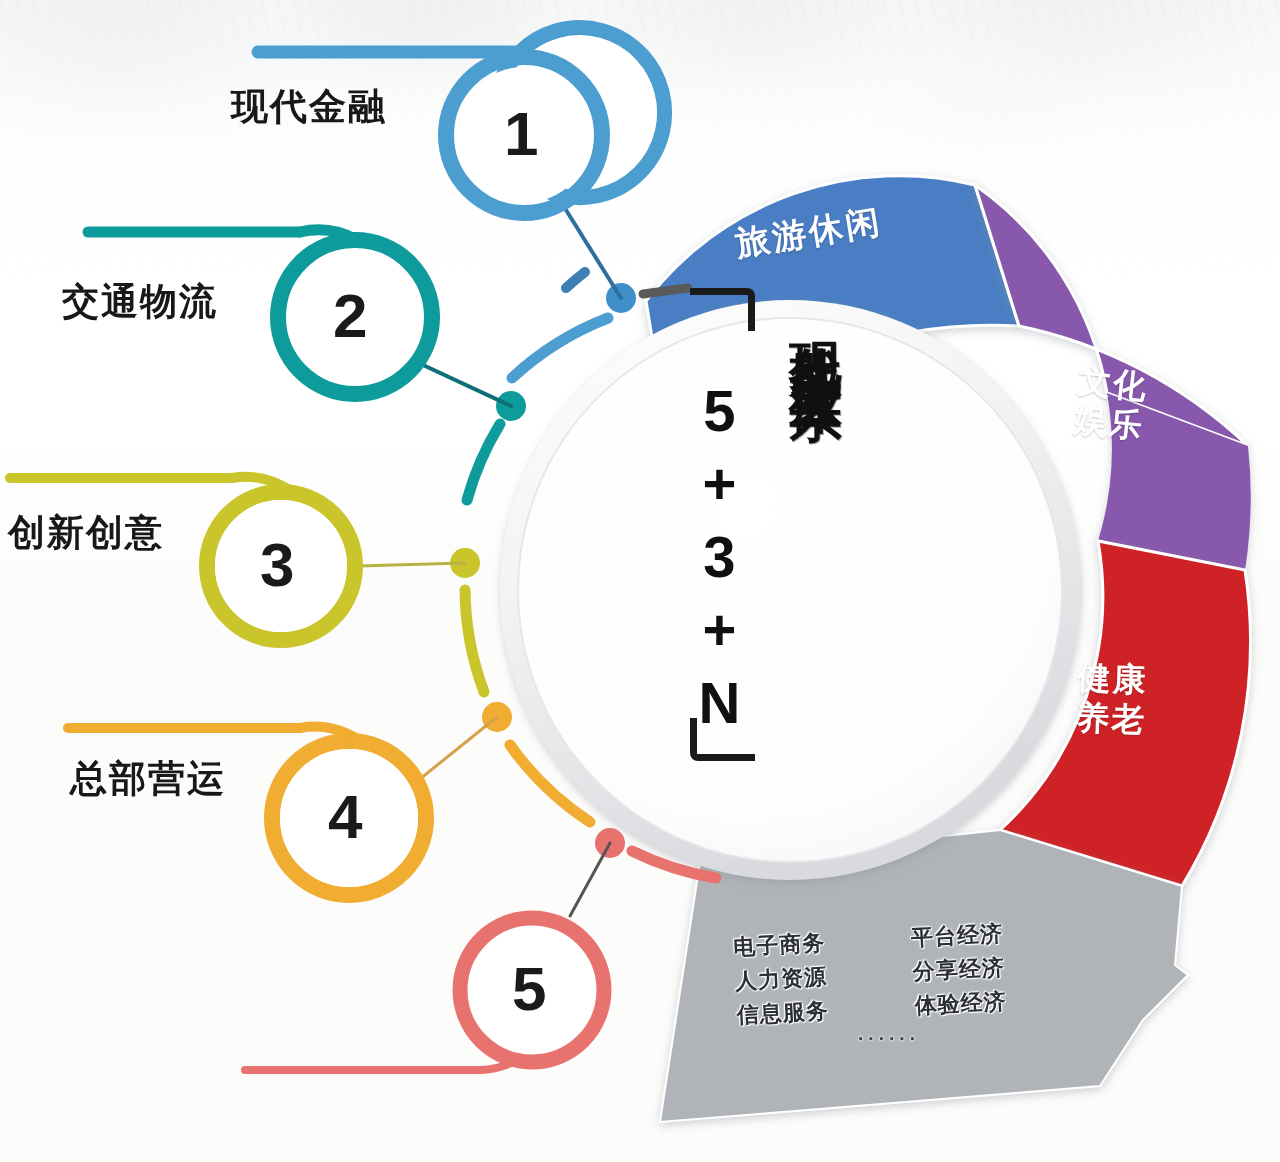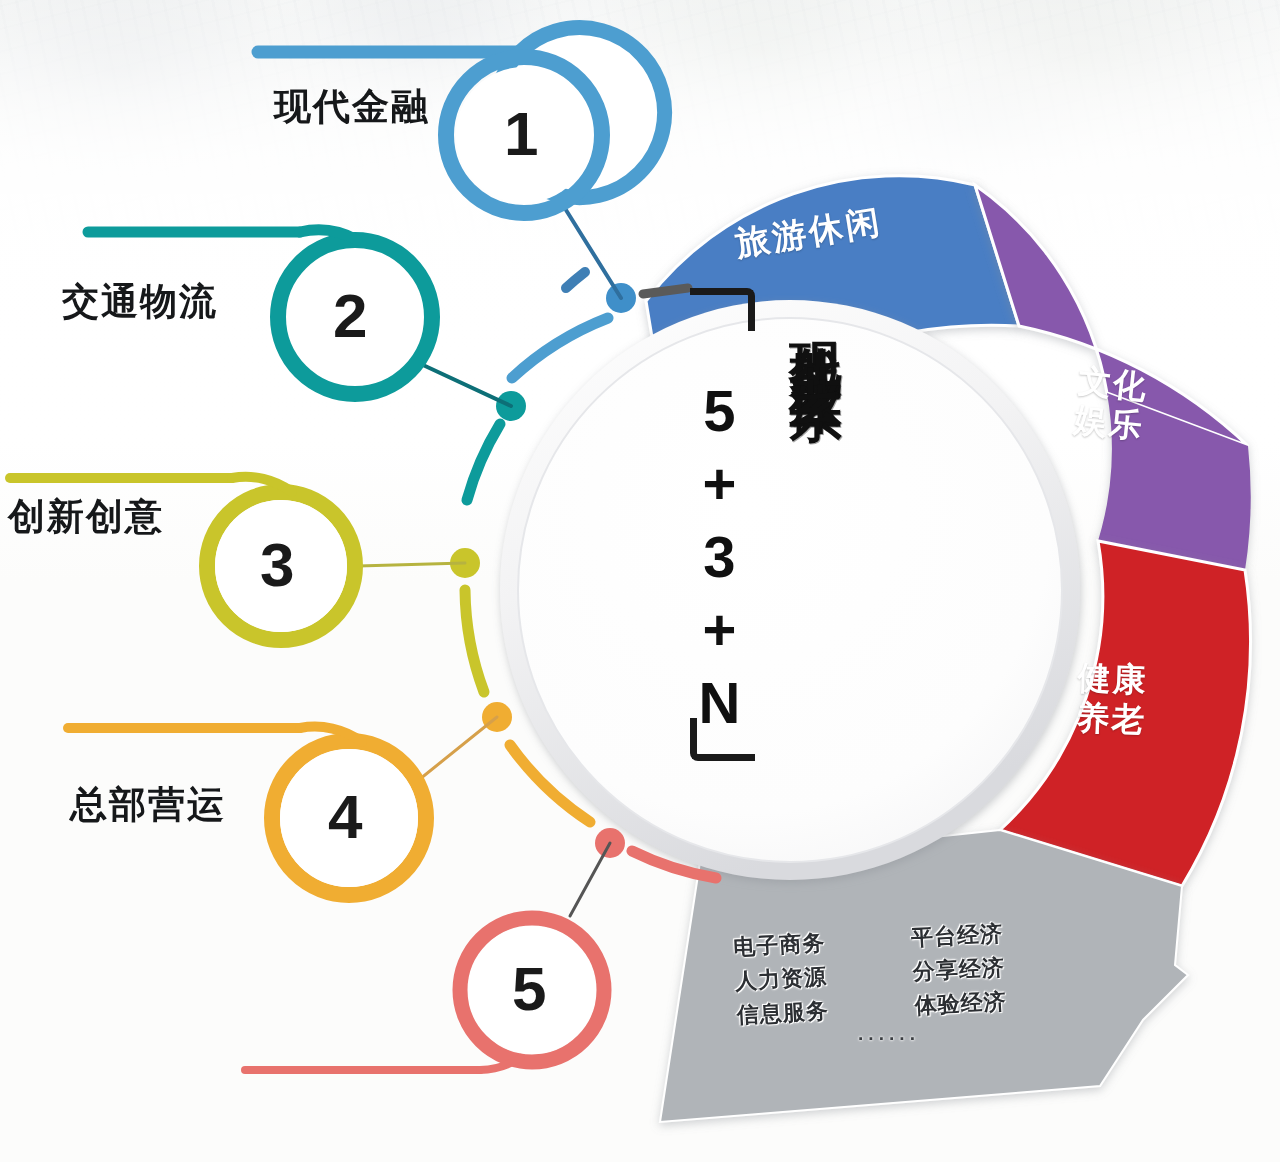--- a/index.html
+++ b/index.html
@@ -245,24 +245,24 @@
       <path d="M 480 1070 A 76 76 0 0 0 520 1058" stroke="#e8726d" stroke-width="8" fill="none" stroke-linecap="round"></path>
     </g>
   </svg>
 
   <div class="numtxt" style="left:504px;top:103px;">1</div>
   <div class="numtxt" style="left:333px;top:285px;">2</div>
   <div class="numtxt" style="left:260px;top:534px;">3</div>
   <div class="numtxt" style="left:328px;top:786px;">4</div>
   <div class="numtxt" style="left:512px;top:958px;">5</div>
 
-  <div class="lbl lbl-main" style="left:231px;top:82px;margin-left:43px;">现代金融</div>
+  <div class="lbl lbl-main" style="left:231px;top:82px;">现代金融</div>
   <div class="lbl lbl-main" style="left:62px;top:277px;">交通物流</div>
-  <div class="lbl lbl-main" style="left:8px;top:492px;">创新创意</div>
-  <div class="lbl lbl-main" style="left:70px;top:780px;">总部营运</div>
+  <div class="lbl lbl-main" style="left:8px;top:508px;">创新创意</div>
+  <div class="lbl lbl-main" style="left:70px;top:754px;">总部营运</div>
 
   <div class="sector-lbl" id="sector-tourism-label">旅游休闲</div>
   <div class="sector-lbl" id="sector-culture-label">
     <div>文化</div>
     <div>娱乐</div>
   </div>
   <div class="sector-lbl" id="sector-health-label">
     <div>健康</div>
     <div>养老</div>
   </div>

